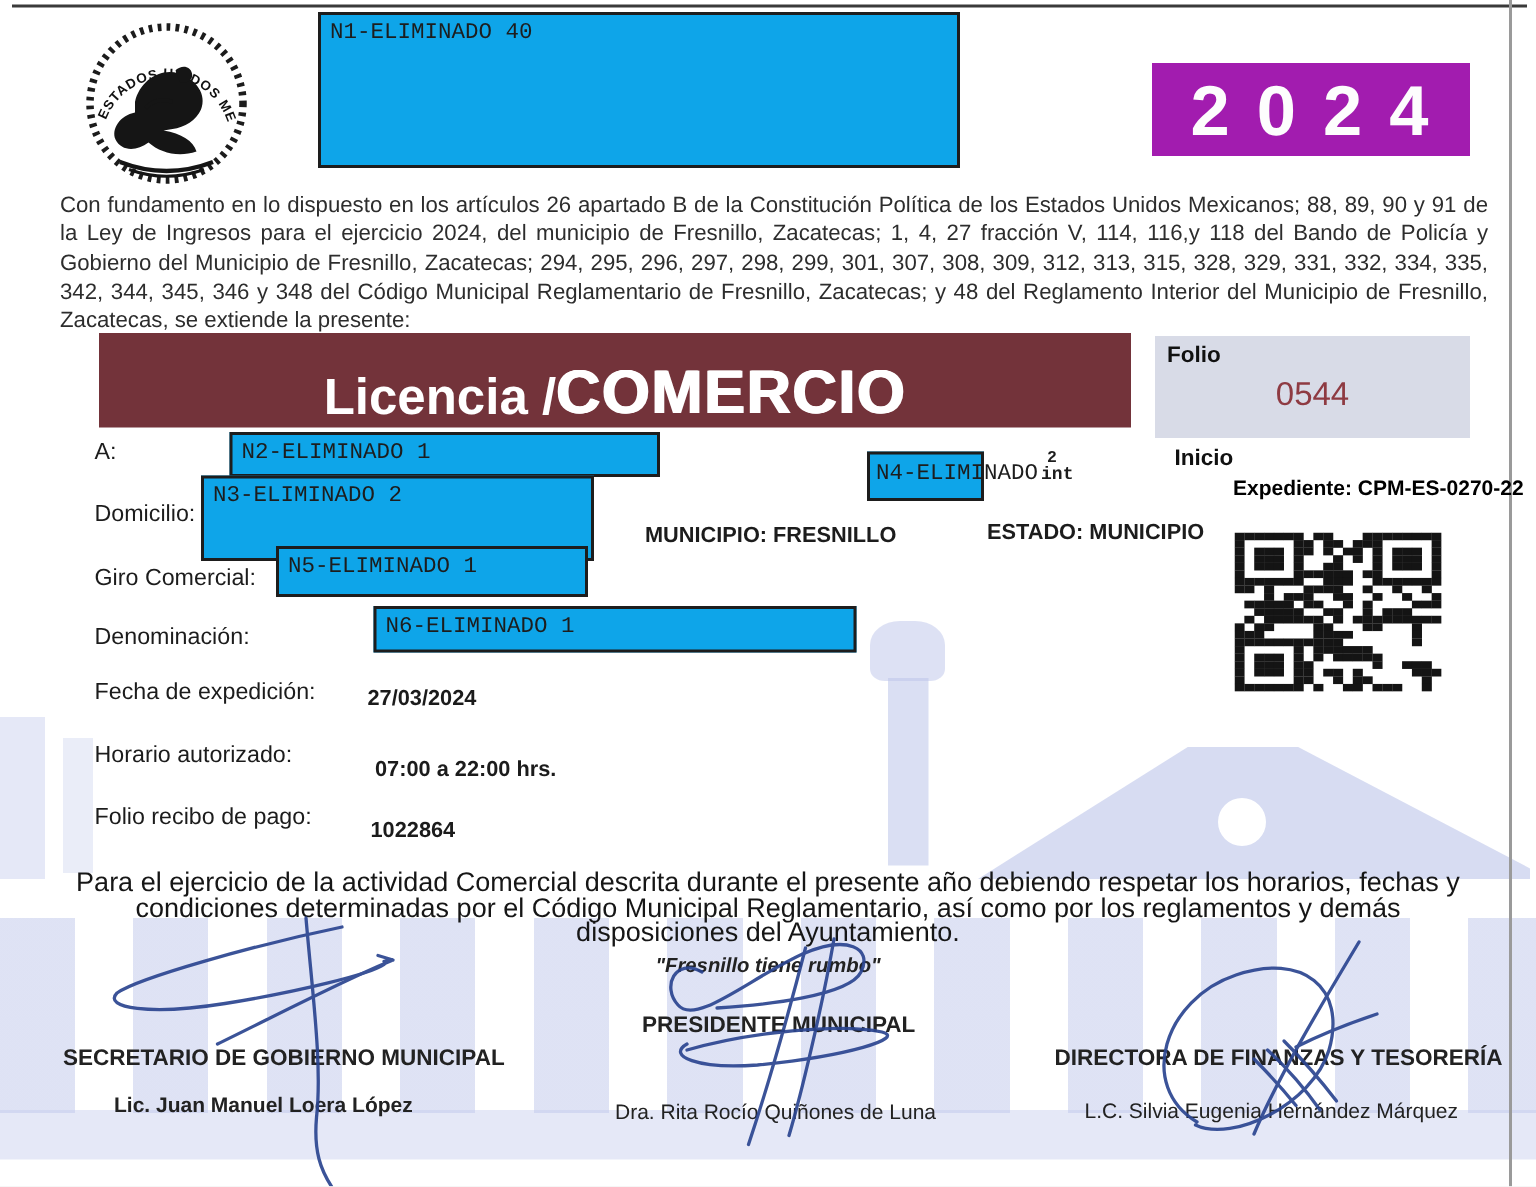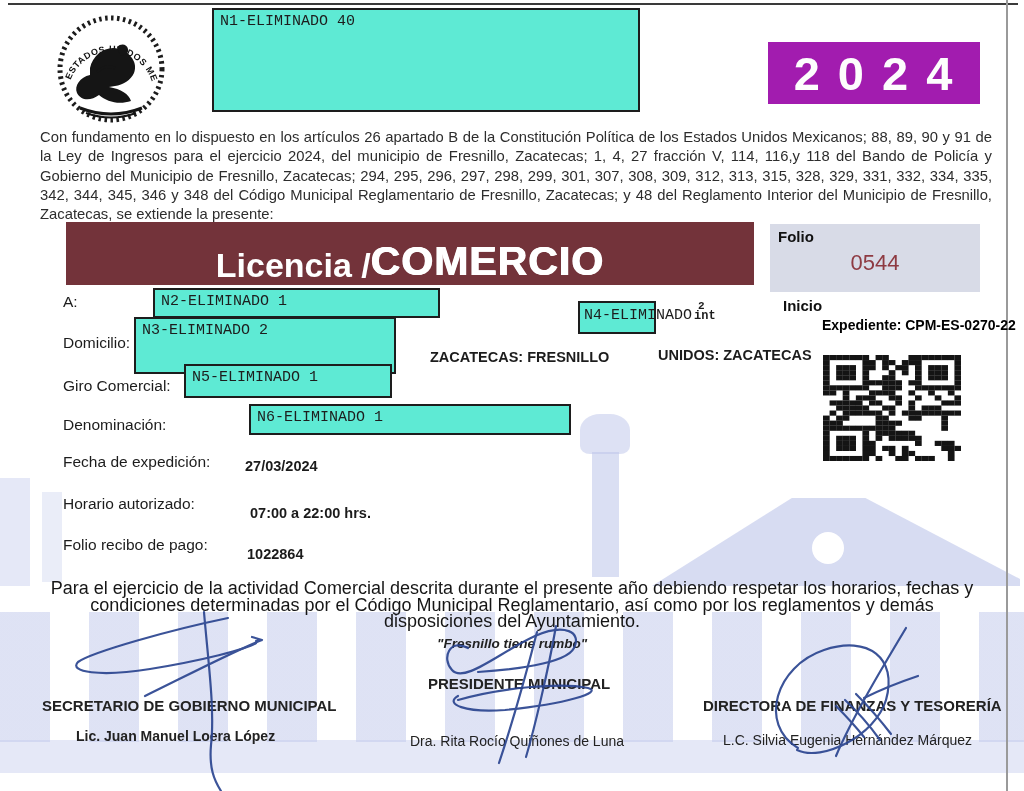--- a/index.html
+++ b/index.html
@@ -22,21 +22,21 @@
   .wm-clock{ position:absolute; left:160px; top:34px; width:32px; height:32px; border-radius:50%; background:#fff; }
   .wm-statue-col{ left:592px; top:452px; width:27px; height:125px; background:rgba(188,196,233,.55); }
   .wm-statue-top{ left:580px; top:414px; width:50px; height:40px; border-radius:40% 40% 20% 20%; background:rgba(188,196,233,.5); }
   .wm-lcol1{ left:0; top:478px; width:30px; height:108px; background:rgba(190,198,234,.40); }
   .wm-lcol2{ left:42px; top:492px; width:20px; height:90px; background:rgba(190,198,234,.32); }
 
   .content{ position:absolute; inset:0; z-index:2; }
 
   .seal{ position:absolute; left:50px; top:12px; }
 
-  .redact-box{ position:absolute; border:2px solid #1d1d1d; background:#5eead4;
+  .redact-box{ position:absolute; border:2px solid #1d1d1d; background:#0ea5e9;
      font-family:"Liberation Mono","DejaVu Sans Mono",monospace; font-size:15px; color:#1d1d1d;
      padding:3px 6px; }
   .n1-box{ left:212px; top:8px; width:428px; height:104px; }
   .n2-box{ left:153px; top:288px; width:287px; height:30px; }
   .n3-box{ left:134px; top:317px; width:262px; height:57px; }
   .n4-box{ left:578px; top:301px; width:78px; height:33px; padding:0; }
   .n5-box{ left:184px; top:364px; width:208px; height:34px; }
   .n6-box{ left:249px; top:404px; width:322px; height:31px; }
   .n4-textwrap{ position:absolute; left:584px; top:307px; white-space:nowrap; z-index:3;
      font-family:"Liberation Mono","DejaVu Sans Mono",monospace; font-size:15px; color:#1d1d1d; }
@@ -134,22 +134,22 @@
     <div class="redact-box n2-box">N2-ELIMINADO 1</div>
 
     <div class="redact-box n4-box"></div>
     <div class="n4-textwrap">
       <span>N4-ELIMINADO</span><span class="n4-extra"><span>int</span><sup>2</sup></span>
     </div>
 
     <div class="field-label" style="left:63px; top:334px;">Domicilio:</div>
     <div class="redact-box n3-box">N3-ELIMINADO 2</div>
 
-    <div class="field-label bold" style="left:430px; top:349px; font-size:14.5px;">ZACATECAS: FRESNILLO</div>
-    <div class="field-label bold" style="left:658px; top:347px; font-size:14.5px;">UNIDOS: ZACATECAS</div>
+    <div class="field-label bold" style="left:430px; top:349px; font-size:14.5px;">MUNICIPIO: FRESNILLO</div>
+    <div class="field-label bold" style="left:658px; top:347px; font-size:14.5px;">ESTADO: MUNICIPIO</div>
 
     <div class="field-label" style="left:63px; top:377px;">Giro Comercial:</div>
     <div class="redact-box n5-box">N5-ELIMINADO 1</div>
 
     <div class="field-label" style="left:63px; top:416px;">Denominación:</div>
     <div class="redact-box n6-box">N6-ELIMINADO 1</div>
 
     <svg class="qr" id="qr" width="138" height="106" viewBox="0 0 21 21" preserveAspectRatio="none">
         <rect x="0" y="0" width="1.02" height="1.02" fill="#141414"></rect>
         <rect x="1" y="0" width="1.02" height="1.02" fill="#141414"></rect>

